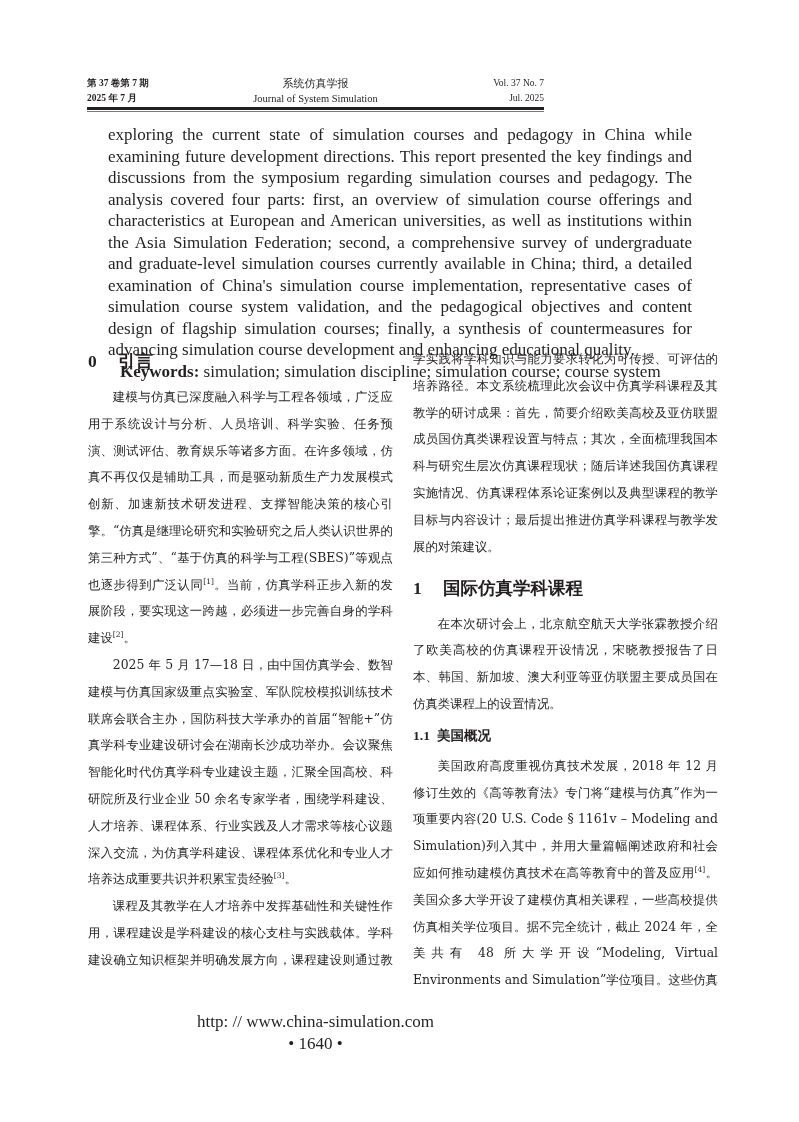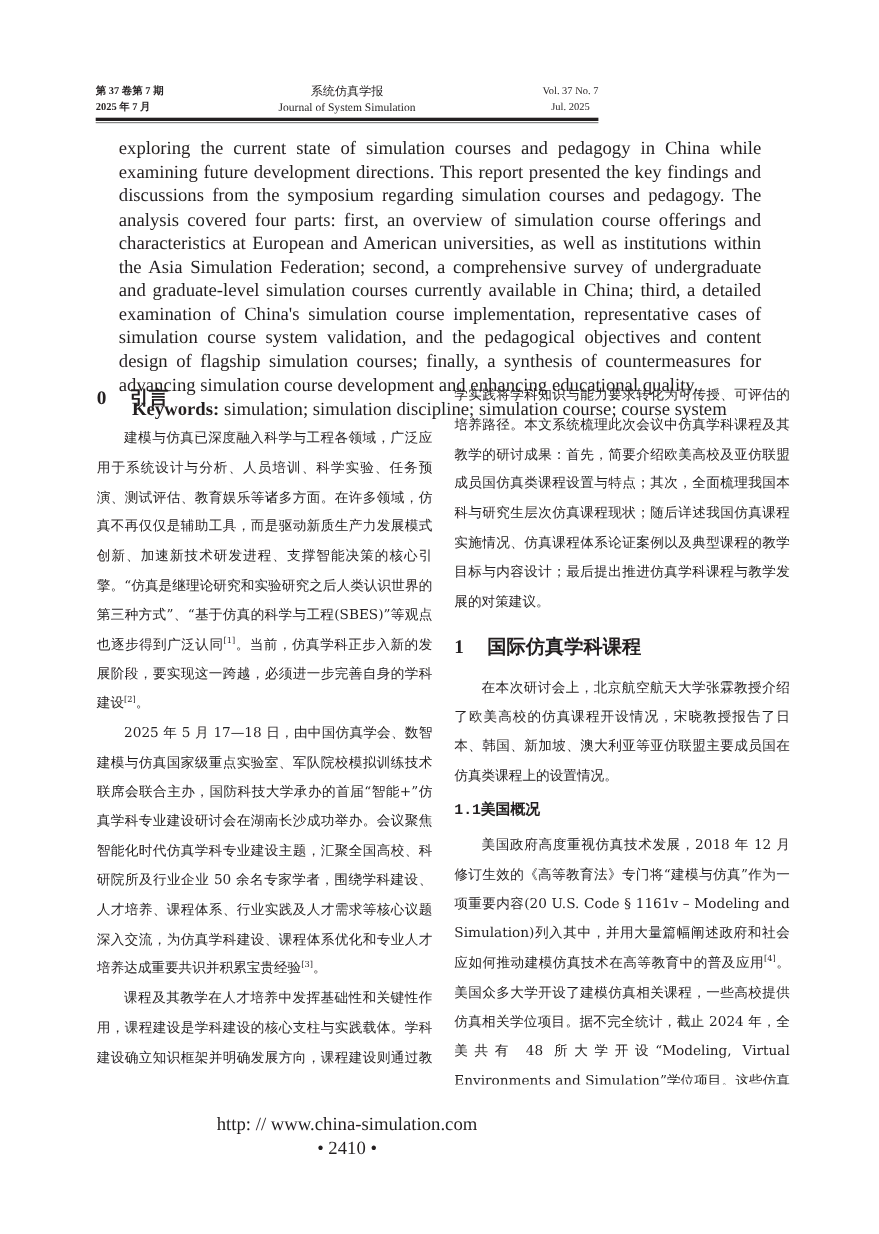--- a/index.html
+++ b/index.html
@@ -2,40 +2,40 @@
 <html><head>
 <meta charset="utf-8">
 <style>
   html, body { margin: 0; padding: 0; background: #ffffff; }
   body { width: 799px; height: 1122px; position: relative; overflow: hidden; color: #231f20; }
   .page { position: absolute; left: 0; top: 0; width: 631px; height: 1122px; }
 
   .hdr { position: absolute; left: 87px; right: 87px; top: 76px; height: 30px; font-family: "Liberation Serif", serif; }
   .hdr-left, .hdr-right, .hdr-center { position: absolute; top: 0; font-size: 9.5px; line-height: 15px; }
   .hdr-left { left: 0; font-weight: bold; }
-  .hdr-right { right: 0; text-align: center; }
+  .hdr-right { right: 0; text-align: right; }
   .hdr-center { left: 0; right: 0; text-align: center; }
   .hdr-center .cn { font-size: 11px; }
   .hdr-center .en { font-size: 10.5px; }
   .rule { position: absolute; left: 87px; right: 87px; top: 107px; height: 3px; background: #231f20; }
   .rule2 { position: absolute; left: 87px; right: 87px; top: 111px; height: 1px; background: #7a7a7a; }
 
   .abstract { position: absolute; left: 108px; width: 584px; top: 124px; font-family: "Liberation Serif", serif; font-size: 17px; line-height: 21.5px; text-align: justify; }
   .abstract p { margin: 0; }
   .kw-label { font-weight: bold; margin-left: 12px; }
 
   .col { position: absolute; top: 346px; width: 305px; font-family: "DejaVu Serif", serif; font-size: 12.4px; line-height: 26.8px; text-align: justify; }
   .col-left { left: 88px; }
   .col-right { left: 413px; }
   .col p { margin: 0; }
   .col .indent { text-indent: 2em; }
   .h1 { font-family: "DejaVu Sans", sans-serif; font-weight: bold; font-size: 17.5px; line-height: 30px; margin: 0 0 8px 0; }
   .h1 .num { font-family: "Liberation Serif", serif; display: inline-block; width: 30px; }
   .h2 { font-family: "DejaVu Sans", sans-serif; font-weight: bold; font-size: 13.5px; line-height: 30px; margin: 2px 0 2px 0; }
-  .h2 .num { font-family: Liberation Mono, monospace; display: inline-block; width: 24px; }
+  .h2 .num { font-family: Liberation Serif, serif; display: inline-block; width: 24px; }
   .ref { font-size: 7.5px; vertical-align: super; line-height: 0; }
   .gap-h1 { height: 12px; }
 
   .footer { position: absolute; left: 0; right: 0; top: 1011px; text-align: center; font-family: "Liberation Serif", serif; font-size: 17px; line-height: 22px; }
 </style>
 </head>
 <body>
 
 <div class="page">
 
@@ -69,21 +69,21 @@
   </div>
 
   <div class="col col-right" style="top:347px;">
     <div style="margin-top:-294.8px;">
       <p class="indent" style="visibility:hidden;height:0;overflow:hidden;"></p>
     </div>
   </div>
 
   <div class="footer">
     <div>http: // www.china-simulation.com</div>
-    <div>• 2410 •</div>
+    <div>• 1640 •</div>
   </div>
 </div>
 
 <div class="col col-right" style="top:346px; overflow:hidden; height:640px;">
   <div id="tail" style="height: 214.6px; overflow: hidden; position: relative;">
     <p id="tailp" style="text-indent: 2em; position: absolute; left: 0px; right: 0px; top: -80.4px;">课程及其教学在人才培养中发挥基础性和关键性作用，课程建设是学科建设的核心支柱与实践载体。学科建设确立知识框架并明确发展方向，课程建设则通过教学实践将学科知识与能力要求转化为可传授、可评估的培养路径。本文系统梳理此次会议中仿真学科课程及其教学的研讨成果：首先，简要介绍欧美高校及亚仿联盟成员国仿真类课程设置与特点；其次，全面梳理我国本科与研究生层次仿真课程现状；随后详述我国仿真课程实施情况、仿真课程体系论证案例以及典型课程的教学目标与内容设计；最后提出推进仿真学科课程与教学发展的对策建议。</p>
   </div>
   <div class="gap-h1"></div>
   <div class="h1"><span class="num">1</span><span>国际仿真学科课程</span></div>
   <p class="indent">在本次研讨会上，北京航空航天大学张霖教授介绍了欧美高校的仿真课程开设情况，宋晓教授报告了日本、韩国、新加坡、澳大利亚等亚仿联盟主要成员国在仿真类课程上的设置情况。</p>

